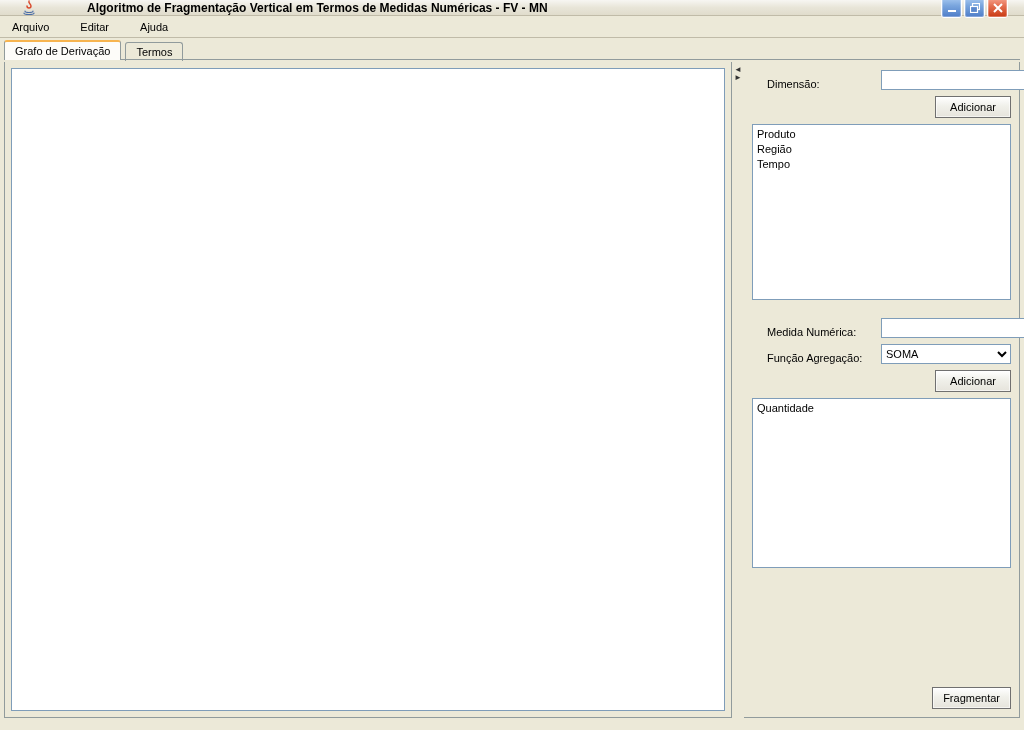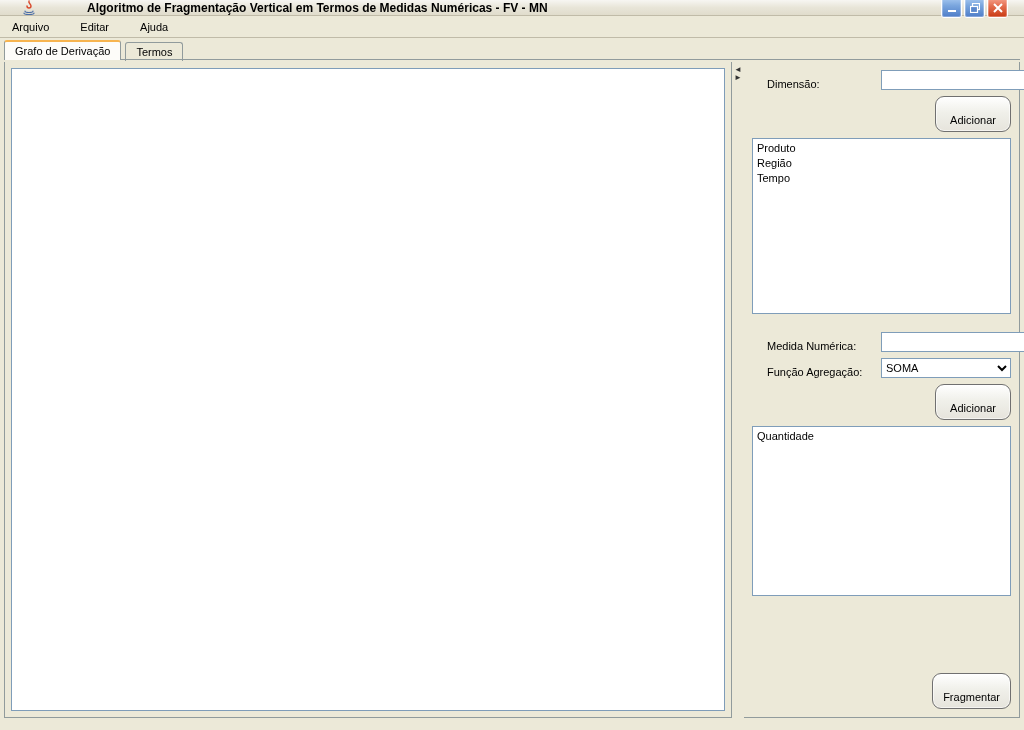--- a/index.html
+++ b/index.html
@@ -175,25 +175,25 @@
       font-size: 11px;
     }
     .btn-row {
       display: flex;
       justify-content: flex-end;
     }
     .btn {
       min-width: 76px;
       height: 22px;
       border: 1px solid #707070;
-      border-radius: 9px;
+      border-radius: 0;
       background: linear-gradient(to bottom, #ffffff 0%, #f0f0ea 45%, #e6e4dc 100%);
       font-family: inherit;
       font-size: 11px;
-      padding: 17px 10px;
+      padding: 4px 10px;
       cursor: default;
       box-shadow: 0 0 0 1px rgba(255,255,255,0.6) inset;
       margin-left: 16px;
     }
     .listbox {
       height: 176px;
       background: #fff;
       border: 1px solid #7f9db9;
       padding: 2px 4px;
       overflow-y: auto;

